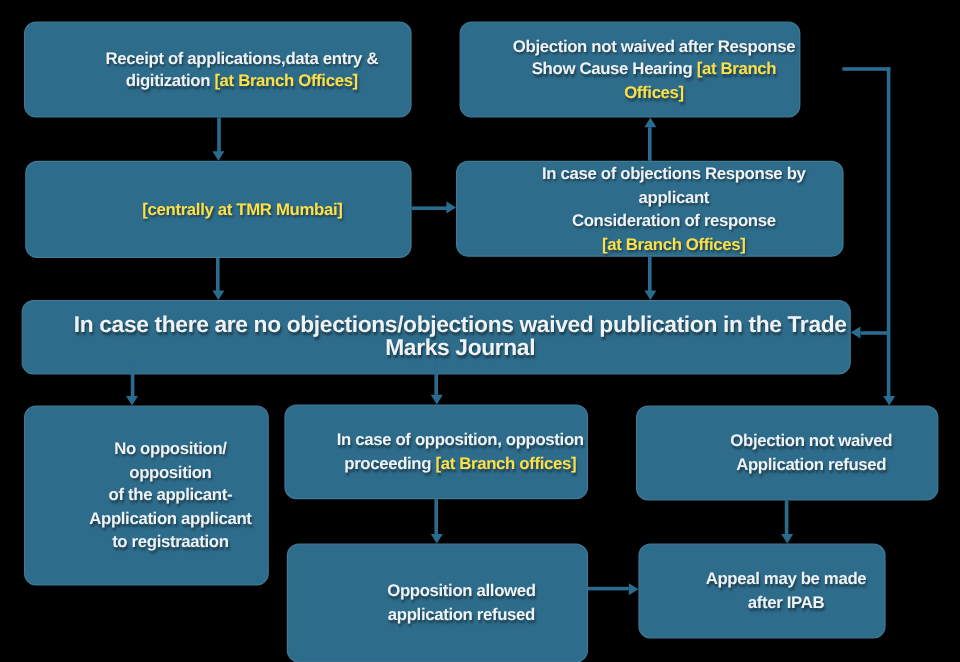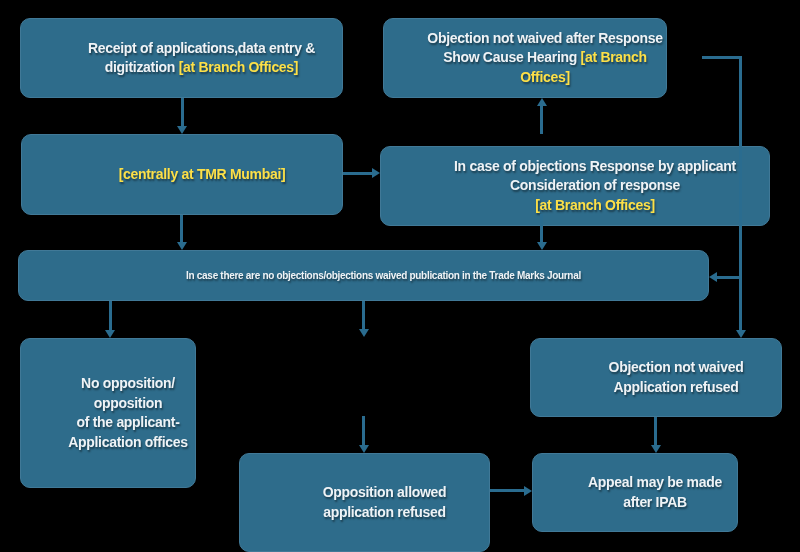--- a/index.html
+++ b/index.html
@@ -37,37 +37,42 @@
 
   <div class="box" style="left:383px;top:18px;width:284px;height:80px">
     <div><span>Objection not waived after Response</span></div>
     <div><span>Show Cause Hearing</span> <span class="loc">[at Branch Offices]</span></div>
   </div>
 
   <div class="box" style="left:21px;top:134px;width:322px;height:81px">
     <div><span class="loc">[centrally at TMR Mumbai]</span></div>
   </div>
 
-  <div class="box" style="left:380px;top:146px;width:390px;height:80px">
+  <div class="box" style="left:380px;top:134px;width:323px;height:80px">
     <div><span>In case of objections Response by applicant</span></div>
     <div><span>Consideration of response</span></div>
     <div><span class="loc">[at Branch Offices]</span></div>
   </div>
 
-  <div class="box" style="left:18px;top:250px;width:691px;height:51px;font-size:10px">
+  <div class="box" style="left:18px;top:250px;width:691px;height:62px;font-size:19px">
     <div><span>In case there are no objections/objections waived publication in the Trade Marks Journal</span></div>
   </div>
 
-  <div class="box" style="left:20px;top:338px;width:176px;height:150px">
+  <div class="box" style="left:20px;top:338px;width:204px;height:150px">
     <div><span>No opposition/</span></div>
     <div><span>opposition</span></div>
     <div><span>of the applicant-</span></div>
-    <div><span>Application offices</span></div>
+    <div><span>Application applicant</span></div>
+    <div><span>to registraation</span></div>
   </div>
 
+  <div class="box" style="left:237px;top:337px;width:253px;height:79px">
+    <div><span>In case of opposition, oppostion</span></div>
+    <div><span>proceeding</span> <span class="loc">[at Branch offices]</span></div>
+  </div>
 
   <div class="box" style="left:530px;top:338px;width:252px;height:79px">
     <div><span>Objection not waived</span></div>
     <div><span>Application refused</span></div>
   </div>
 
   <div class="box" style="left:239px;top:453px;width:251px;height:99px">
     <div><span>Opposition allowed</span></div>
     <div><span>application refused</span></div>
   </div>

